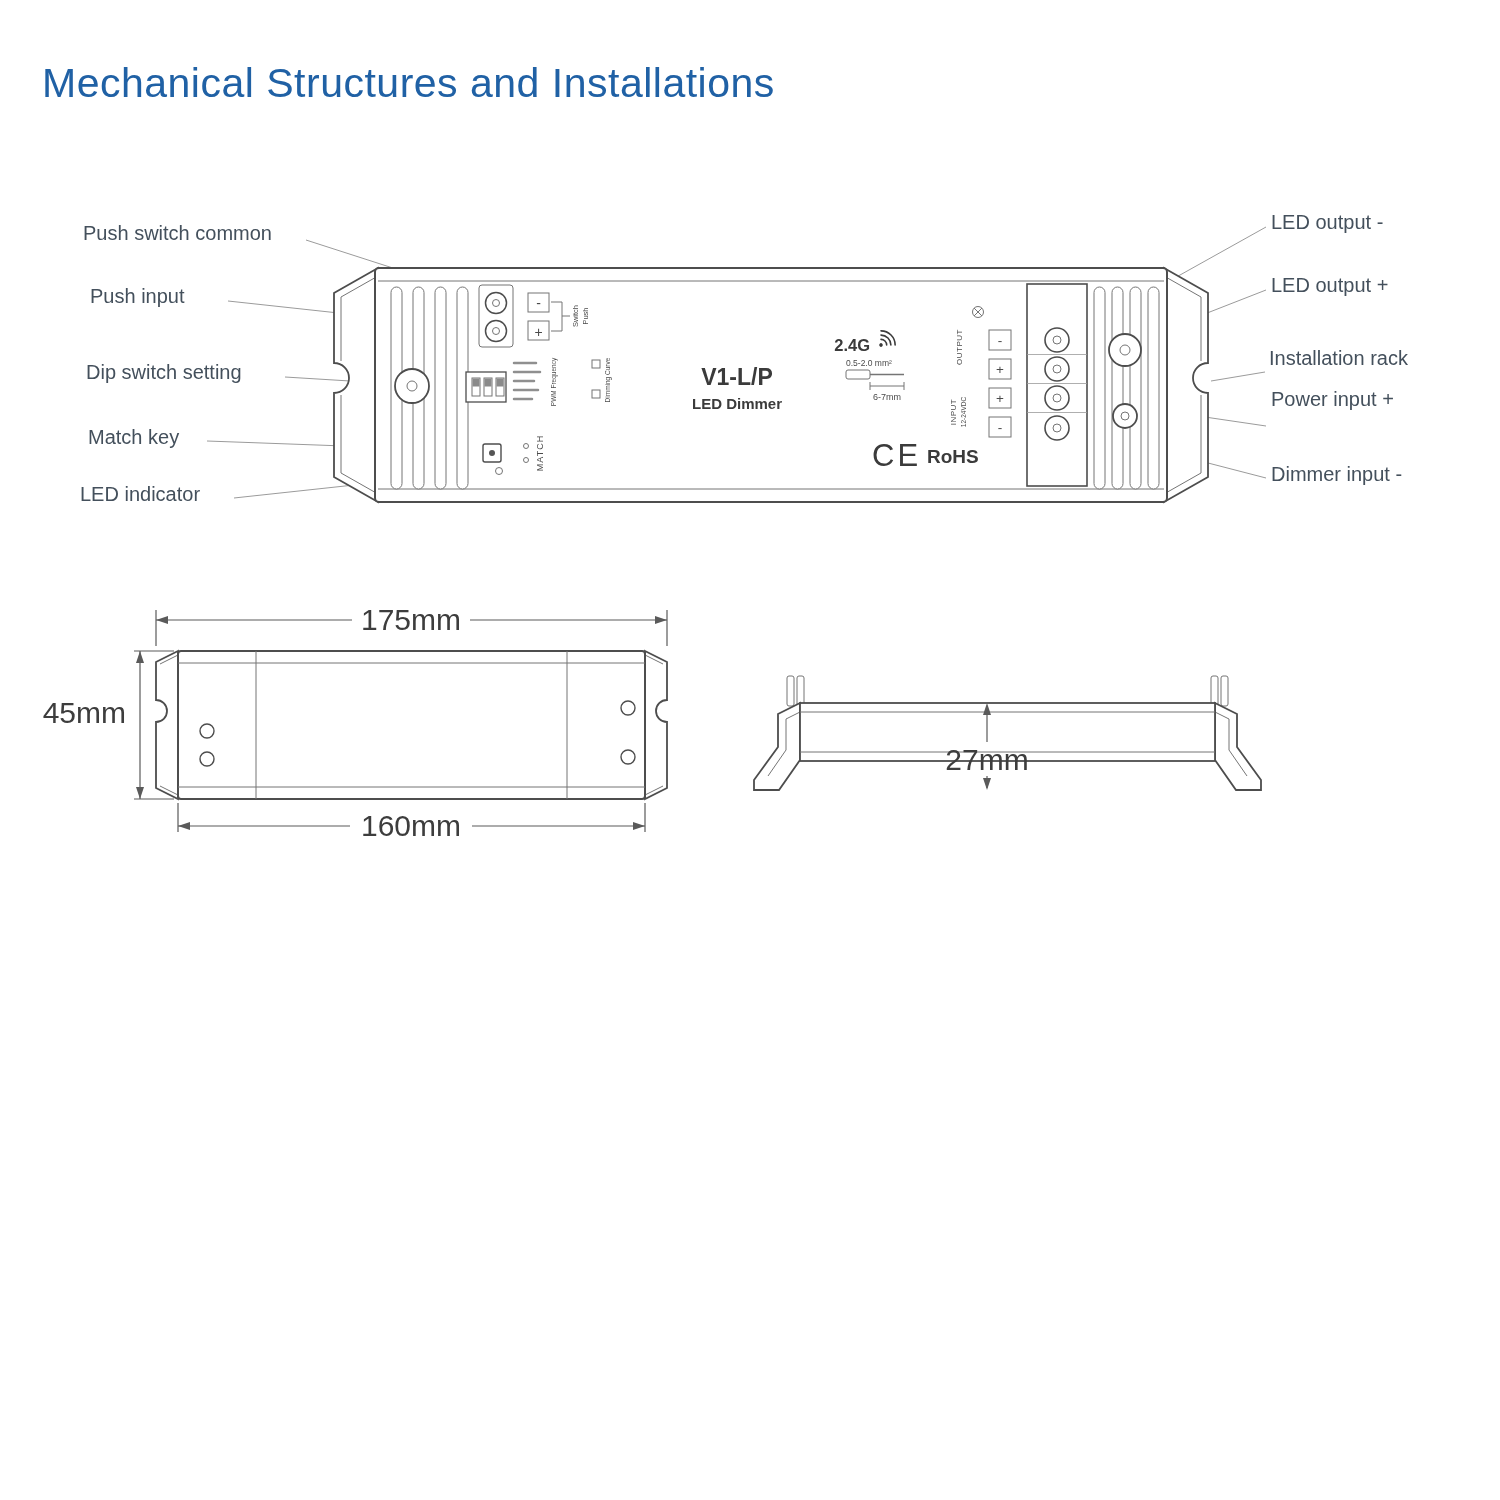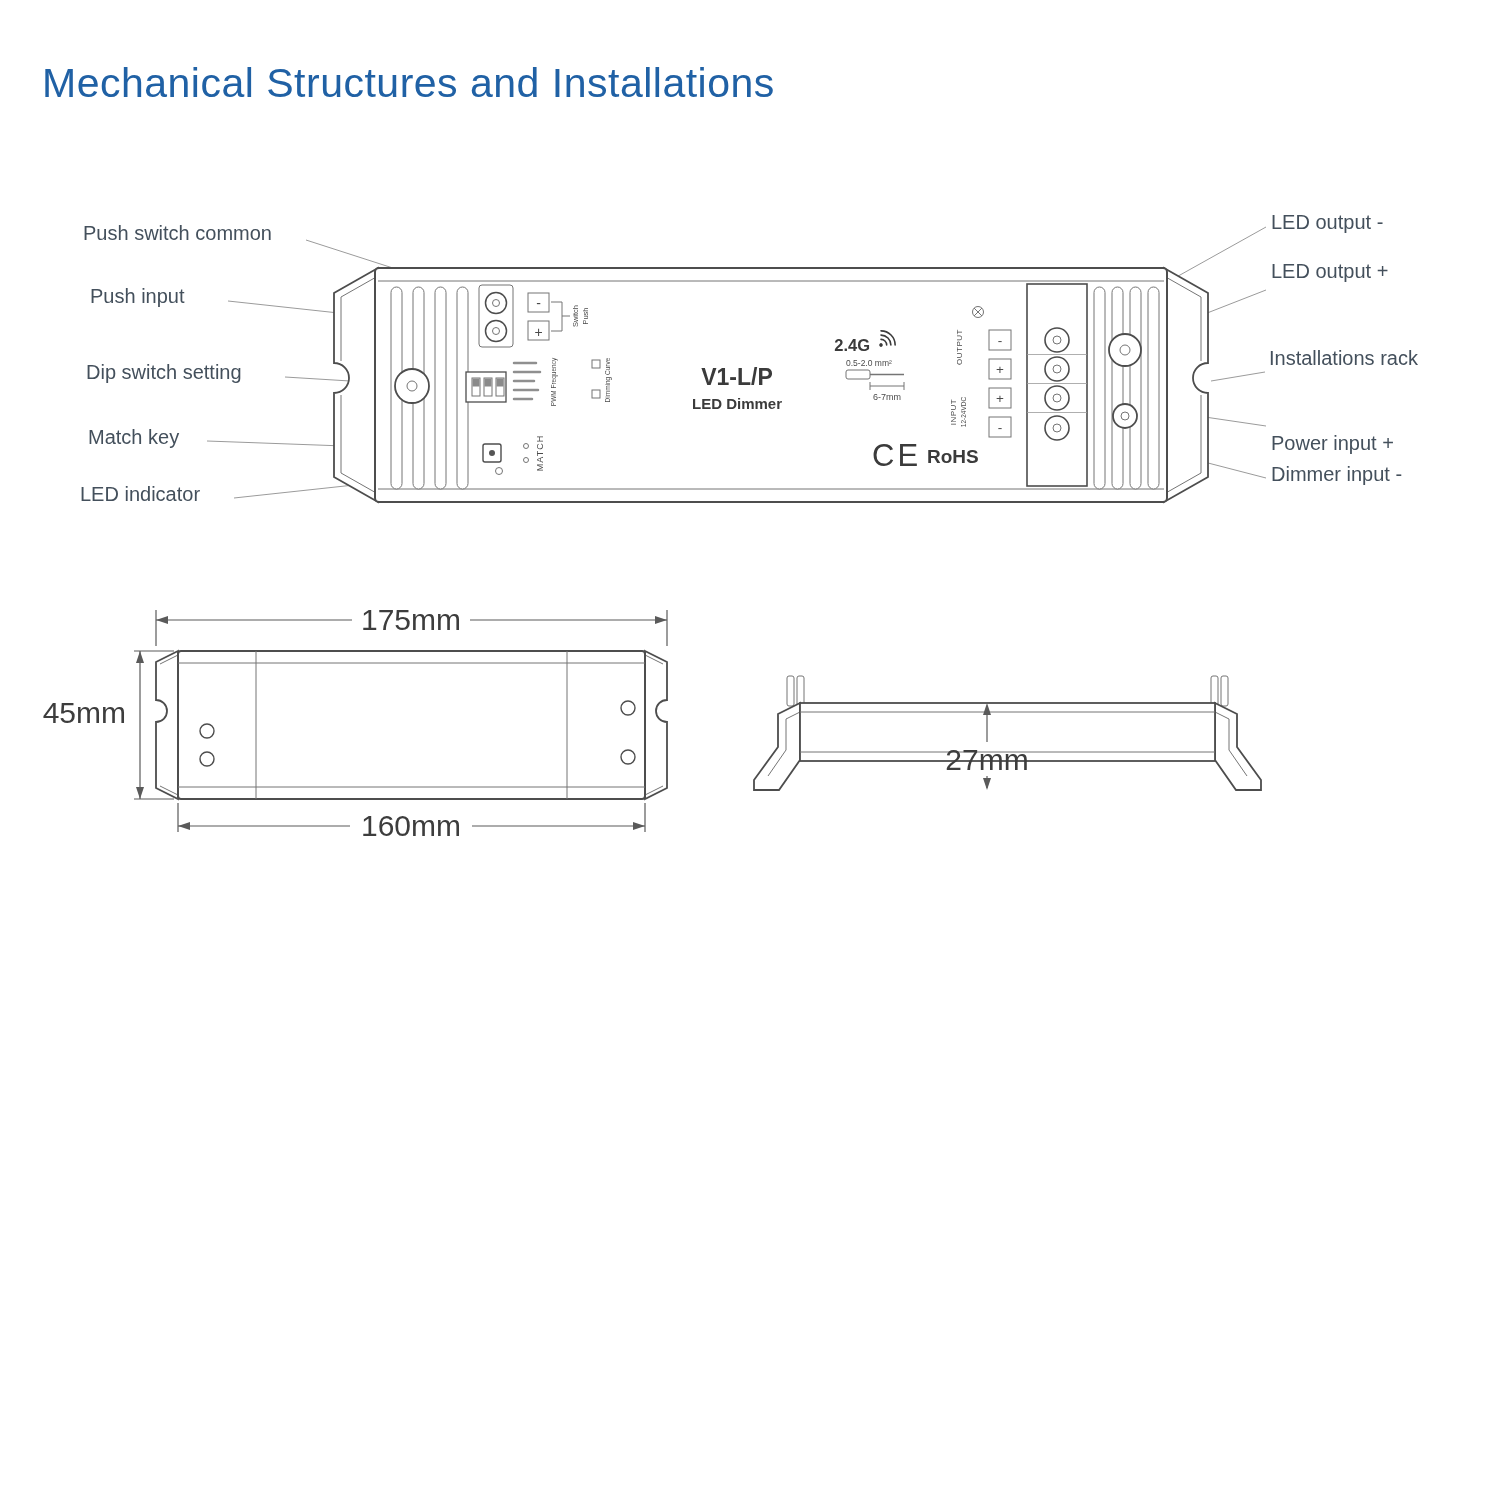--- a/index.html
+++ b/index.html
@@ -38,23 +38,23 @@
 
   <h1 class="title">Mechanical Structures and Installations</h1>
 
   <div class="callout" style="left:83px;top:222px">Push switch common</div>
   <div class="callout" style="left:90px;top:285px">Push input</div>
   <div class="callout" style="left:86px;top:361px">Dip switch setting</div>
   <div class="callout" style="left:88px;top:426px">Match key</div>
   <div class="callout" style="left:80px;top:483px">LED indicator</div>
 
   <div class="callout" style="left:1271px;top:211px">LED output -</div>
-  <div class="callout" style="left:1271px;top:260px">LED output +</div>
-  <div class="callout" style="left:1269px;top:347px">Installations rack</div>
-  <div class="callout" style="left:1271px;top:432px">Power input +</div>
+  <div class="callout" style="left:1271px;top:274px">LED output +</div>
+  <div class="callout" style="left:1269px;top:347px">Installation rack</div>
+  <div class="callout" style="left:1271px;top:388px">Power input +</div>
   <div class="callout" style="left:1271px;top:463px">Dimmer input -</div>
 
   <svg class="art" width="1500" height="1500" viewBox="0 0 1500 1500">
 
     <g>
       <line class="leader" x1="306" y1="240" x2="489" y2="299"></line>
       <line class="leader" x1="228" y1="301" x2="486" y2="329"></line>
       <line class="leader" x1="285" y1="377" x2="464" y2="388"></line>
       <line class="leader" x1="207" y1="441" x2="481" y2="451"></line>
       <line class="leader" x1="234" y1="498" x2="493" y2="470"></line>

